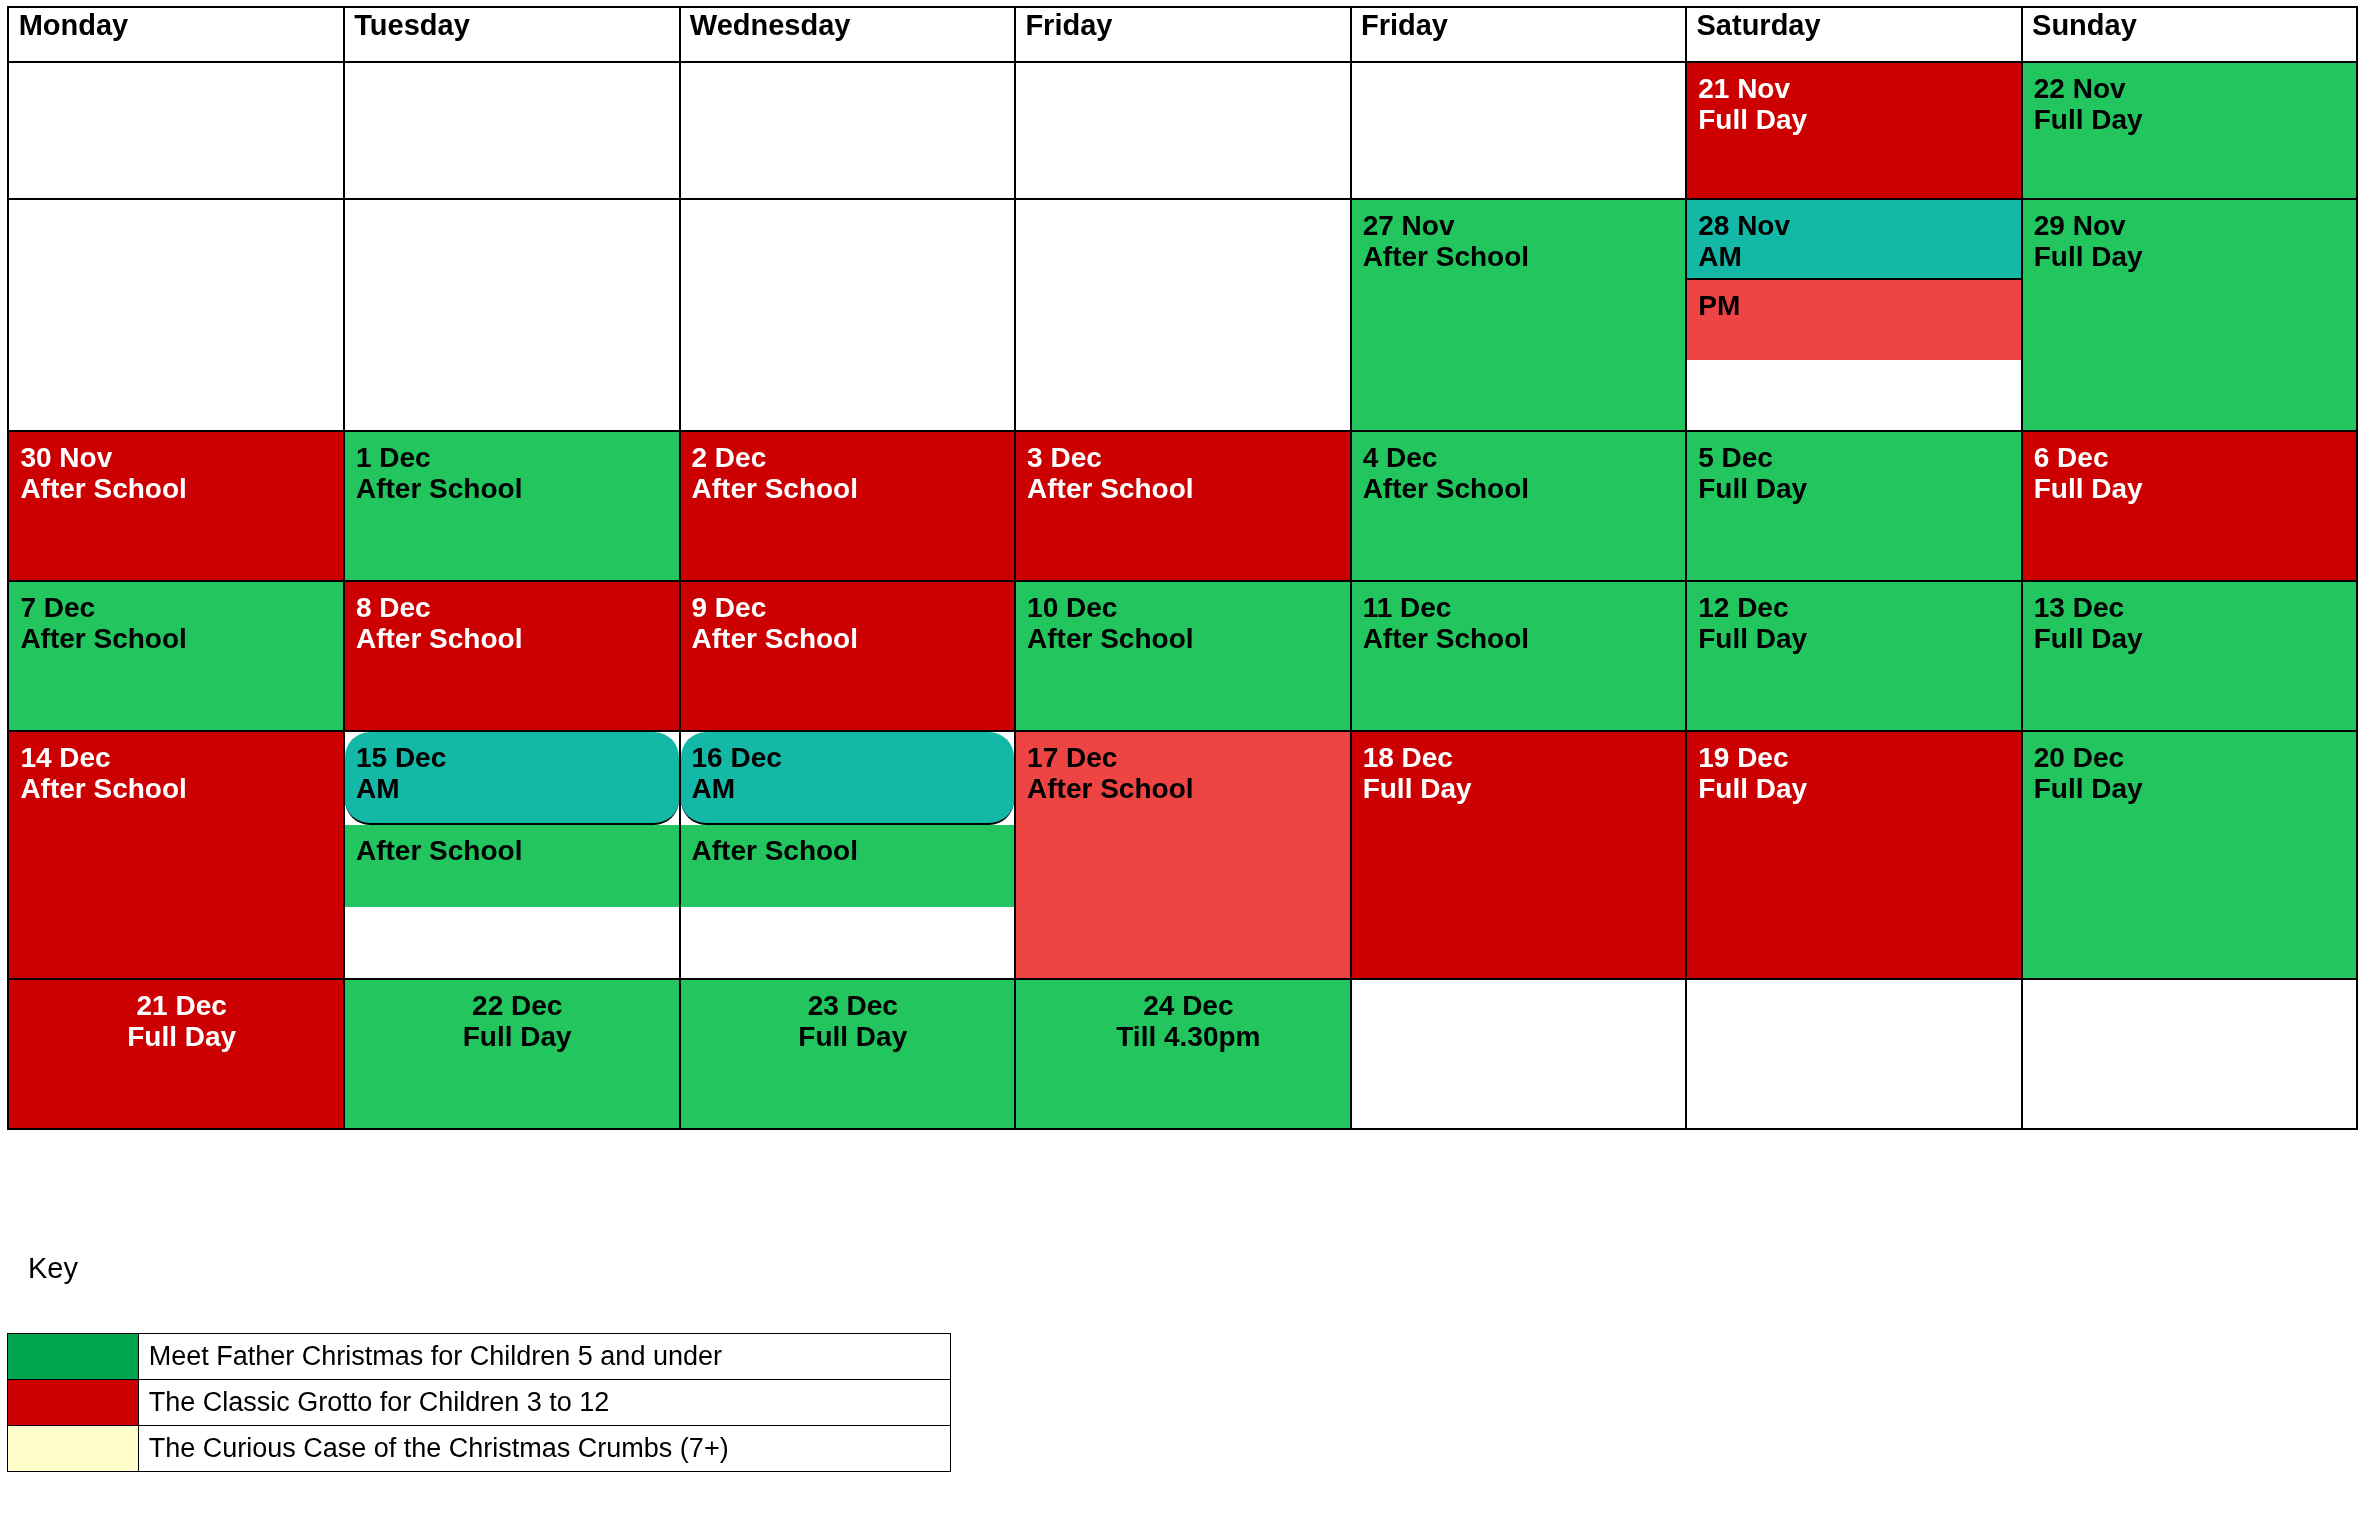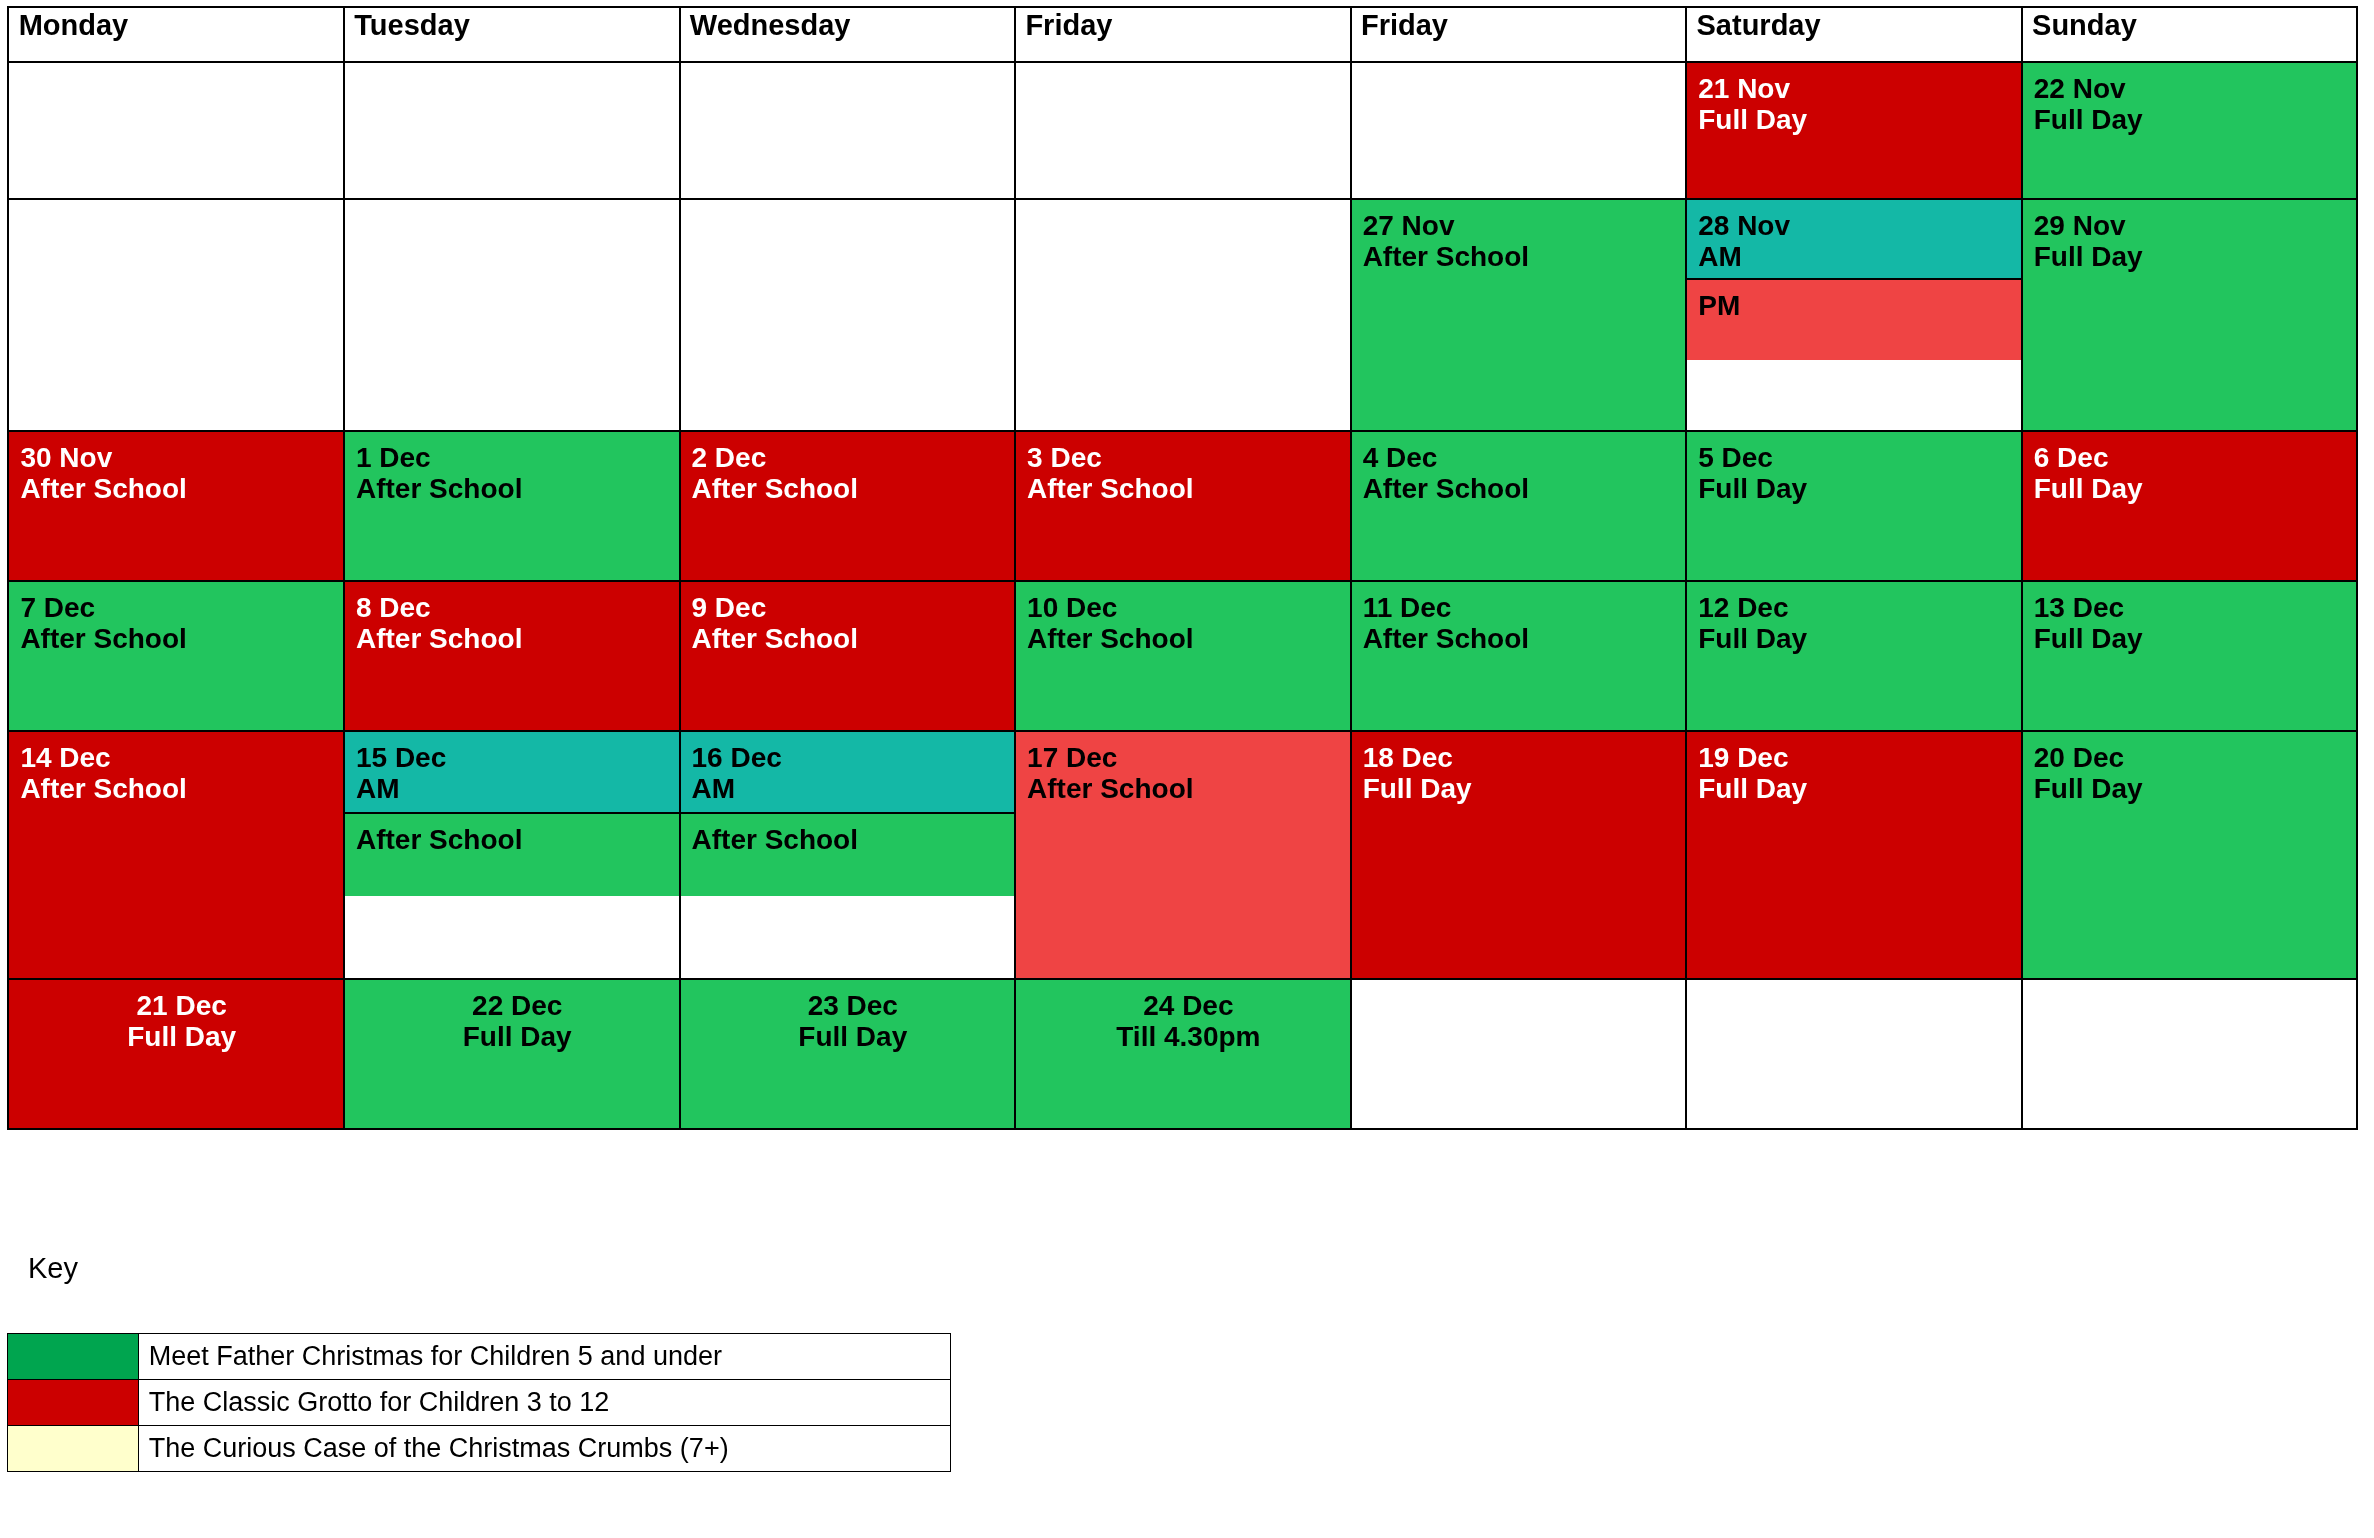--- a/index.html
+++ b/index.html
@@ -80,21 +80,22 @@
   .split-top {
     border-bottom: 2.8px solid #000000;
   }
   .seg-green-am {
     height: 80px;
   }
   .seg-blue-pm {
     height: 80px;
   }
   .seg-g-top {
-    height: 82px;
+    height: 93px;
+    border-radius: 25px;
   }
   .seg-c-bot {
     height: 82px;
   }
 
   
   .key-title {
     position: absolute;
     left: 28px;
     top: 1252px;

